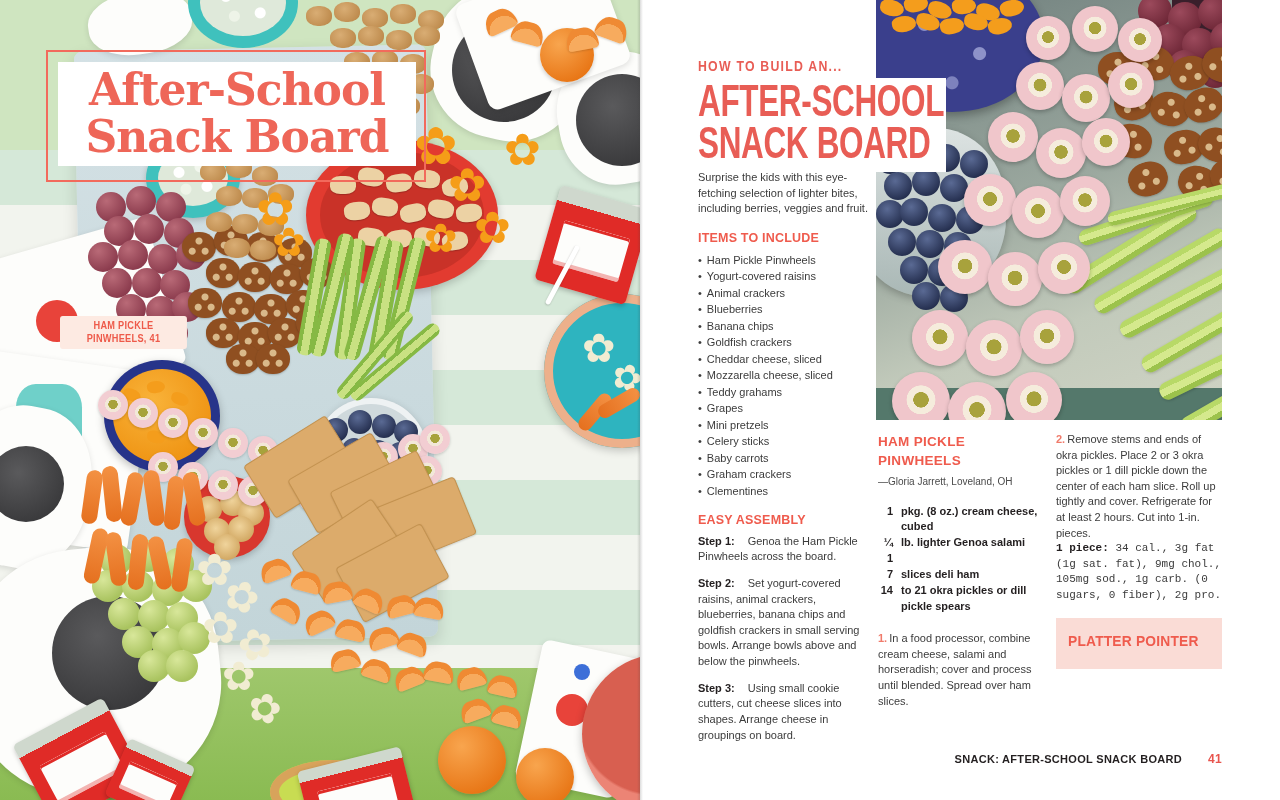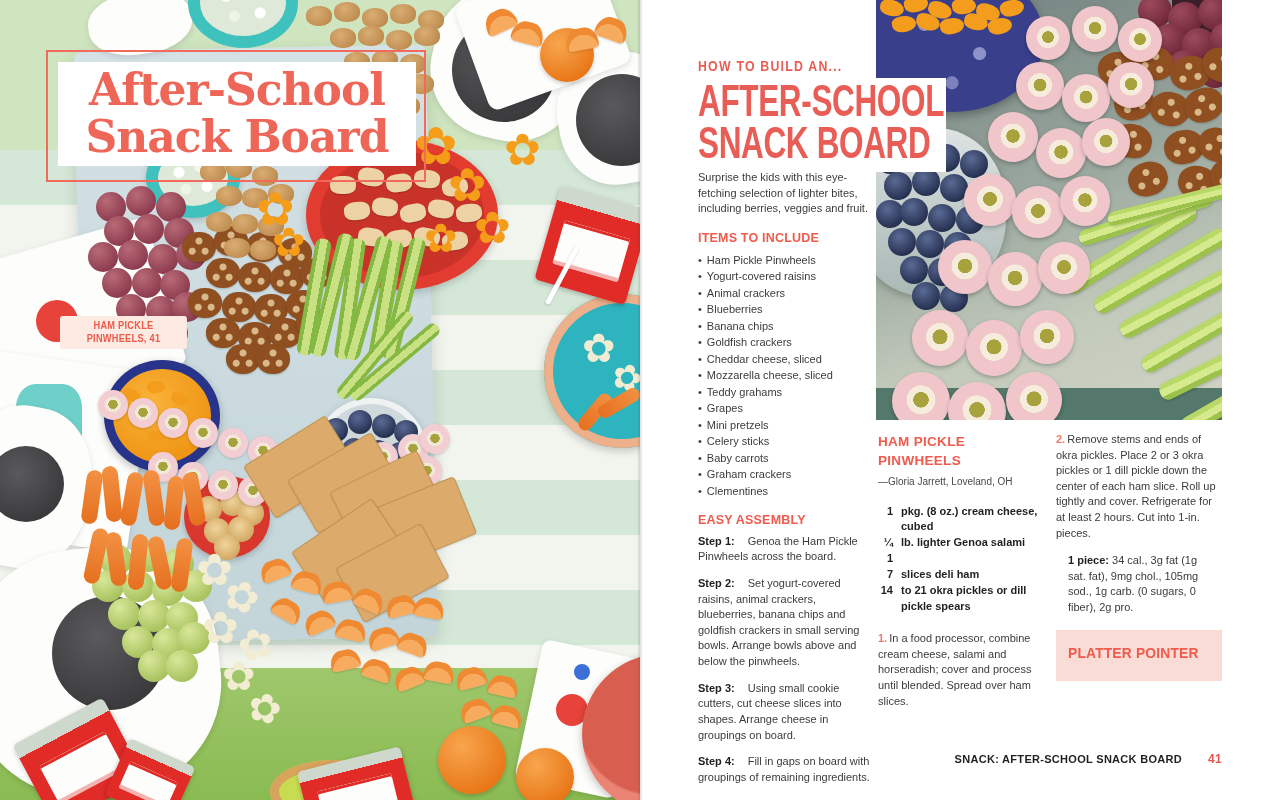--- a/index.html
+++ b/index.html
@@ -554,21 +554,20 @@
             <span>Graham crackers</span>
           </div>
         <div class="li">
             <span>Clementines</span>
           </div>
       </div>
       <div class="redhead">EASY ASSEMBLY</div>
       <p class="step"><b>Step 1:</b><span>Genoa the Ham Pickle Pinwheels across the board.</span></p>
       <p class="step"><b>Step 2:</b><span>Set yogurt-covered raisins, animal crackers, blueberries, banana chips and goldfish crackers in small serving bowls. Arrange bowls above and below the pinwheels.</span></p>
       <p class="step"><b>Step 3:</b><span>Using small cookie cutters, cut cheese slices into shapes. Arrange cheese in groupings on board.</span></p>
-      <p class="step"><b>Step 4:</b><span>Fill in gaps on board with groupings of remaining ingredients.</span></p>
     </div>
 
     <div class="abs col col2">
       <h2 class="recipe-title">HAM PICKLE PINWHEELS</h2>
       <p class="byline">—Gloria Jarrett, Loveland, OH</p>
       <div class="ing">
         <div class="ing-row">
             <span class="q">1</span>
             <span>pkg. (8 oz.) cream cheese, cubed</span>
           </div>
@@ -586,21 +585,21 @@
         <div class="ing-row">
             <span class="q">14</span>
             <span>to 21 okra pickles or dill pickle spears</span>
           </div>
       </div>
       <p class="instr"><span class="n">1.</span><span>In a food processor, combine cream cheese, salami and horseradish; cover and process until blended. Spread over ham slices.</span></p>
     </div>
 
     <div class="abs col col3">
       <p style="margin:0;"><span class="n" style="color:#f07a6a;font-weight:bold;margin-right:2px;">2.</span><span>Remove stems and ends of okra pickles. Place 2 or 3 okra pickles or 1 dill pickle down the center of each ham slice. Roll up tightly and cover. Refrigerate for at least 2 hours. Cut into 1-in. pieces.</span></p>
-      <p class="nutr" style="margin:12px;"><b>1 piece:</b> <span>34 cal., 3g fat (1g sat. fat), 9mg chol., 105mg sod., 1g carb. (0 sugars, 0 fiber), 2g pro.</span></p>
+      <p class="nutr" style="margin:0;font-family:Liberation Mono, monospace;"><b>1 piece:</b> <span>34 cal., 3g fat (1g sat. fat), 9mg chol., 105mg sod., 1g carb. (0 sugars, 0 fiber), 2g pro.</span></p>
       <div class="pointer-box">
         <h3>PLATTER POINTER</h3>
       </div>
     </div>
 
     <div class="abs footerR">
       <span>SNACK: AFTER-SCHOOL SNACK BOARD</span>
       <span class="pg">41</span>
     </div>
   </section>

